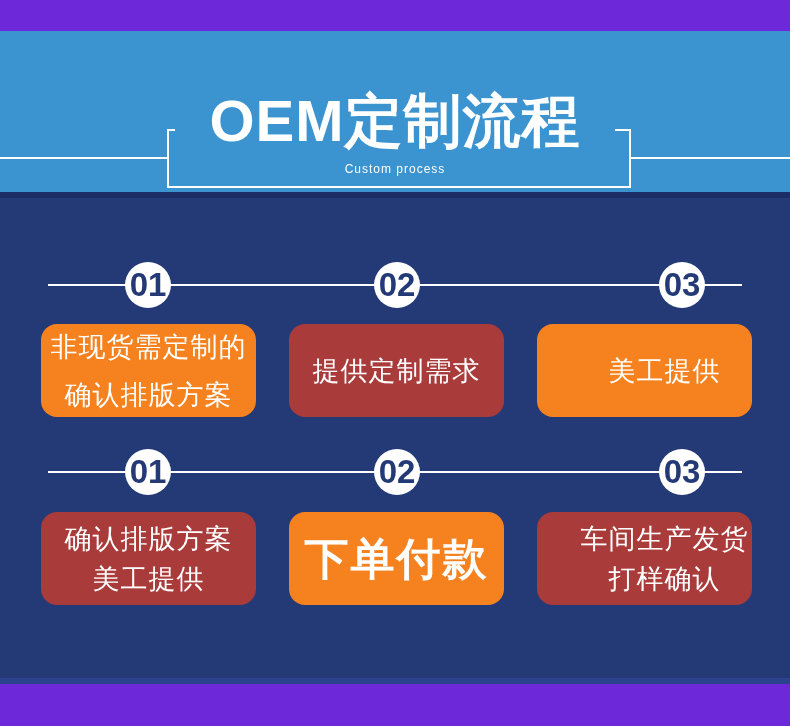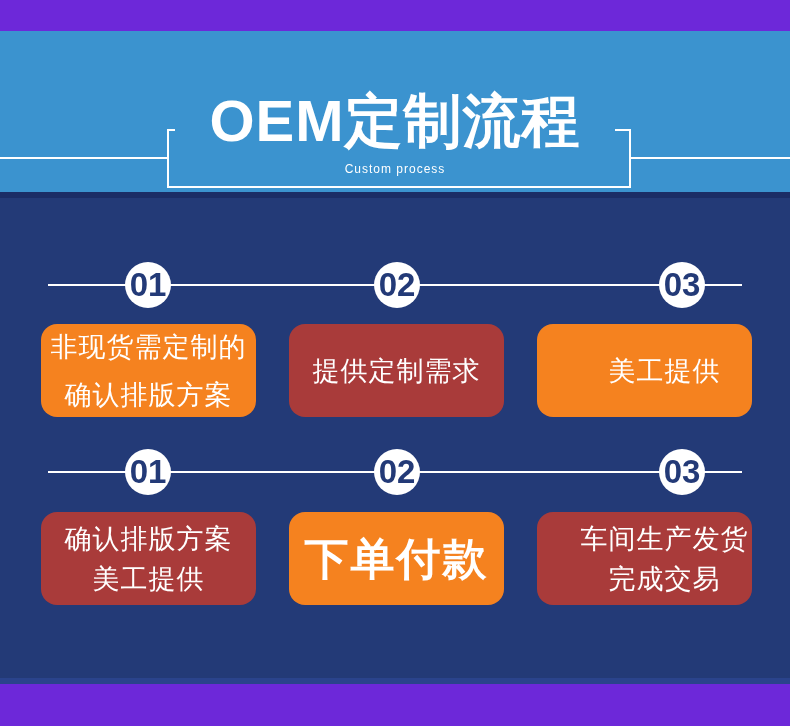--- a/index.html
+++ b/index.html
@@ -171,21 +171,21 @@
 
       <div class="step-box box-pos-0" style="background: rgb(169, 59, 58);">
         <span class="line">确认排版方案</span>
         <span class="line">美工提供</span>
       </div>
       <div class="step-box box-pos-1 emphasis" style="background: rgb(245, 130, 31);">
         <span class="line">下单付款</span>
       </div>
       <div class="step-box box-pos-2" style="background: rgb(169, 59, 58);">
         <span class="line">车间生产发货</span>
-        <span class="line">完成交易</span>
+        <span class="line">打样确认</span>
       </div>
     </div>
 
   </div>
 
   <div class="strip-bottom" style="background: rgb(42, 67, 140);"></div>
 
 </div>
 
 </body></html>

